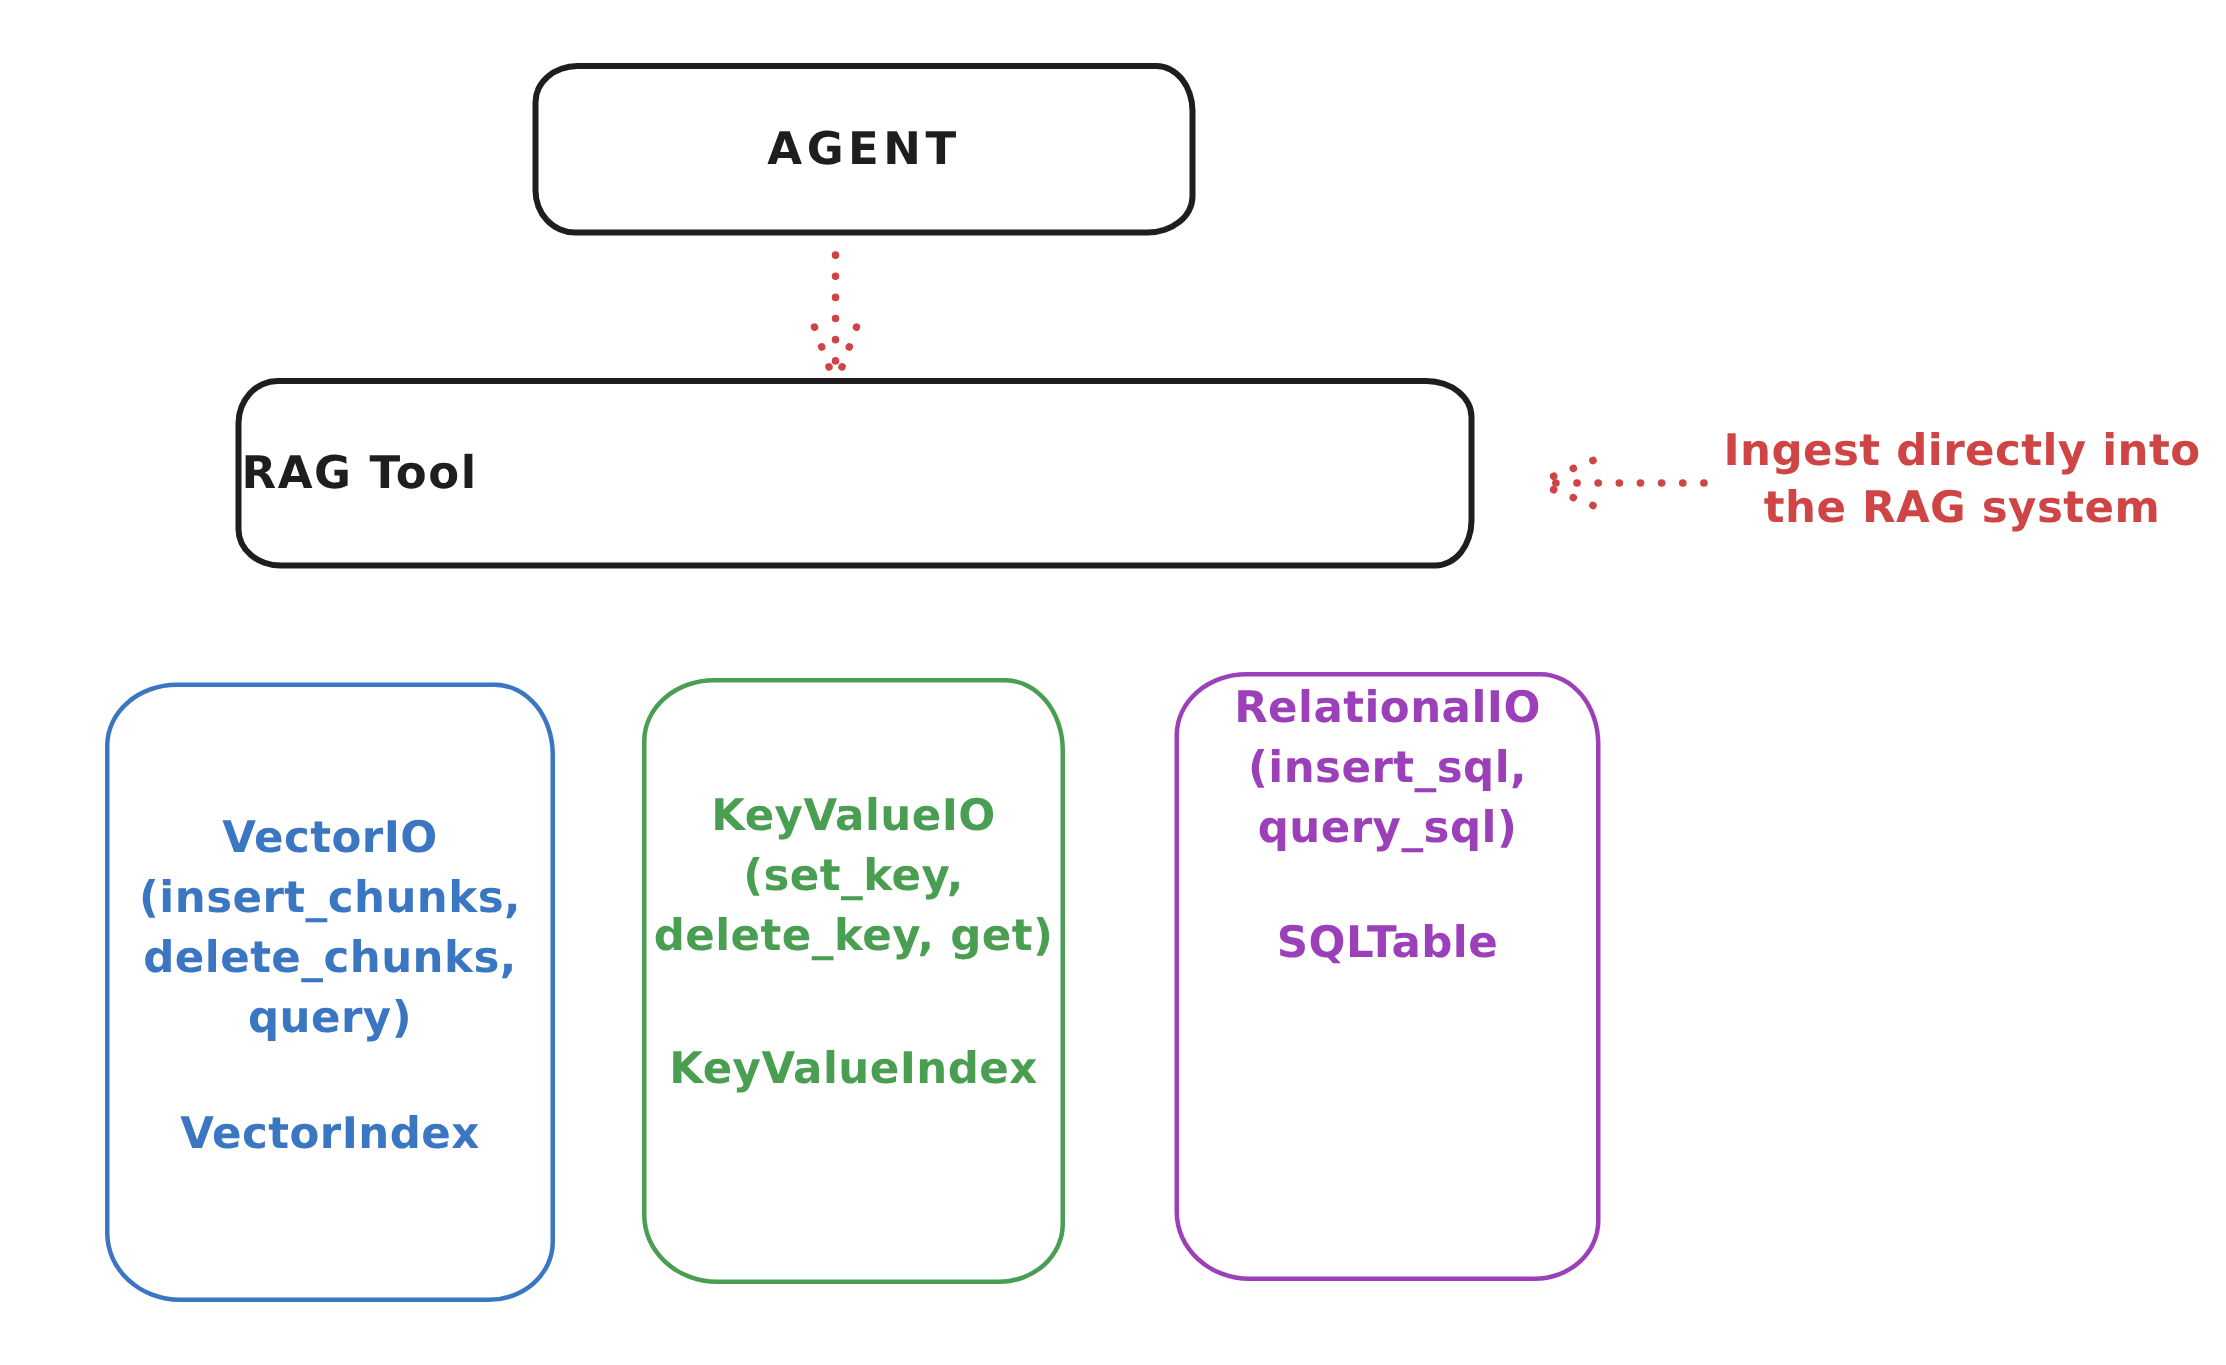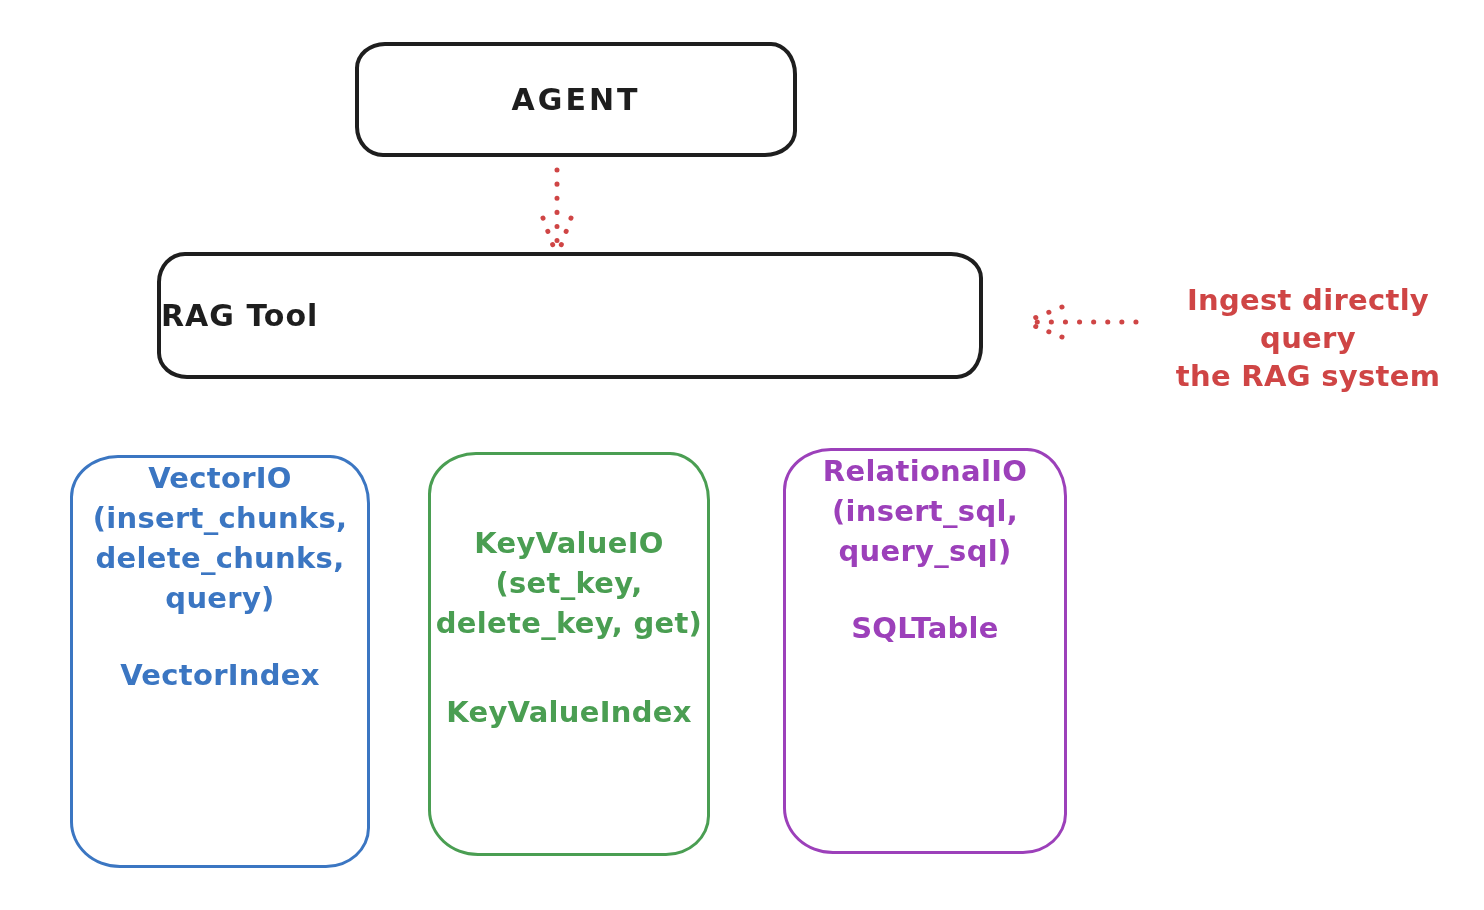--- a/index.html
+++ b/index.html
@@ -44,21 +44,21 @@
     font-size: 29px; line-height: 38px; font-weight: 600;
     white-space: pre-line;
     letter-spacing: 0.3px;
   }
   
   .backend-box {
     border-width: 3.5px; border-style: solid;
     border-radius: 48px 40px 44px 50px / 42px 48px 40px 46px;
     text-align: center;
   }
-  .backend-vector     { left: 70px;  top: 455px; width: 300px; height: 413px; }
+  .backend-vector     { left: 70px;  top: 455px; width: 300px; height: 413px; padding-top: 80px; }
   .backend-keyvalue   { left: 428px; top: 452px; width: 282px; height: 404px; padding-top: 68px; }
   .backend-relational { left: 783px; top: 448px; width: 284px; height: 406px; }
   .io-label {
     white-space: pre-line;
     font-size: 29px; line-height: 40px; font-weight: 600;
     letter-spacing: 0.3px;
   }
   .index-label {
     font-size: 29px; font-weight: 600; letter-spacing: 0.3px;
   }
@@ -89,21 +89,21 @@
       <line x1="543" y1="218" x2="555" y2="251"></line>
       <line x1="571" y1="218" x2="559" y2="251"></line>
     </g>
     <g fill="none" stroke-linecap="round" stroke-width="5" stroke-dasharray="0.1 14" style="stroke: rgb(207, 69, 69);">
       <line x1="1136" y1="322" x2="1036" y2="322"></line>
       <line x1="1062" y1="307" x2="1027" y2="321"></line>
       <line x1="1062" y1="337" x2="1027" y2="323"></line>
     </g>
   </svg>
 
-  <div class="annotation-text" style="color: rgb(207, 69, 69);">Ingest directly query
+  <div class="annotation-text" style="color: rgb(207, 69, 69);">Ingest directly into
 the RAG system</div>
 
   <div class="shape backend-box backend-vector" style="border-color: rgb(59, 118, 194); color: rgb(59, 118, 194);">
     <div class="io-label">VectorIO
 (insert_chunks,
 delete_chunks,
 query)</div>
     <div class="index-label index-vector">VectorIndex</div>
   </div>
 

